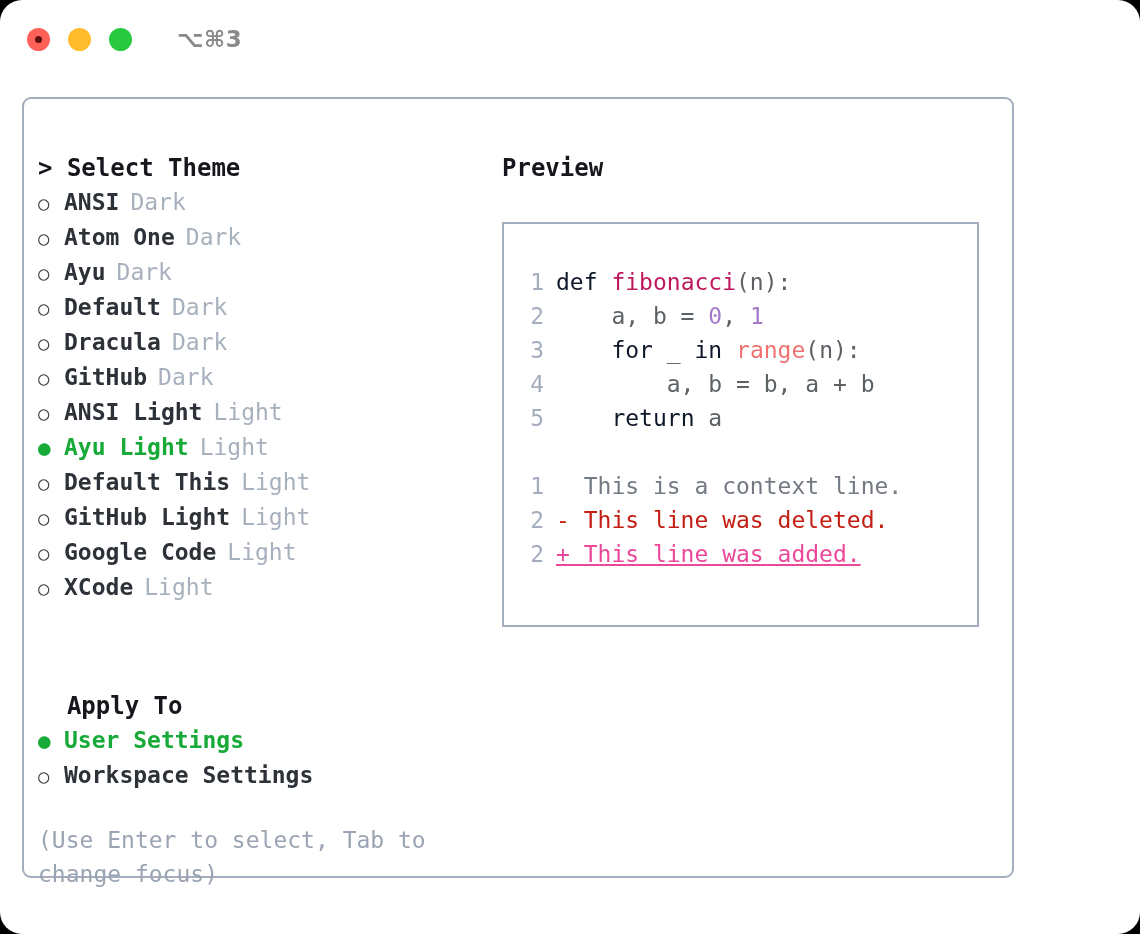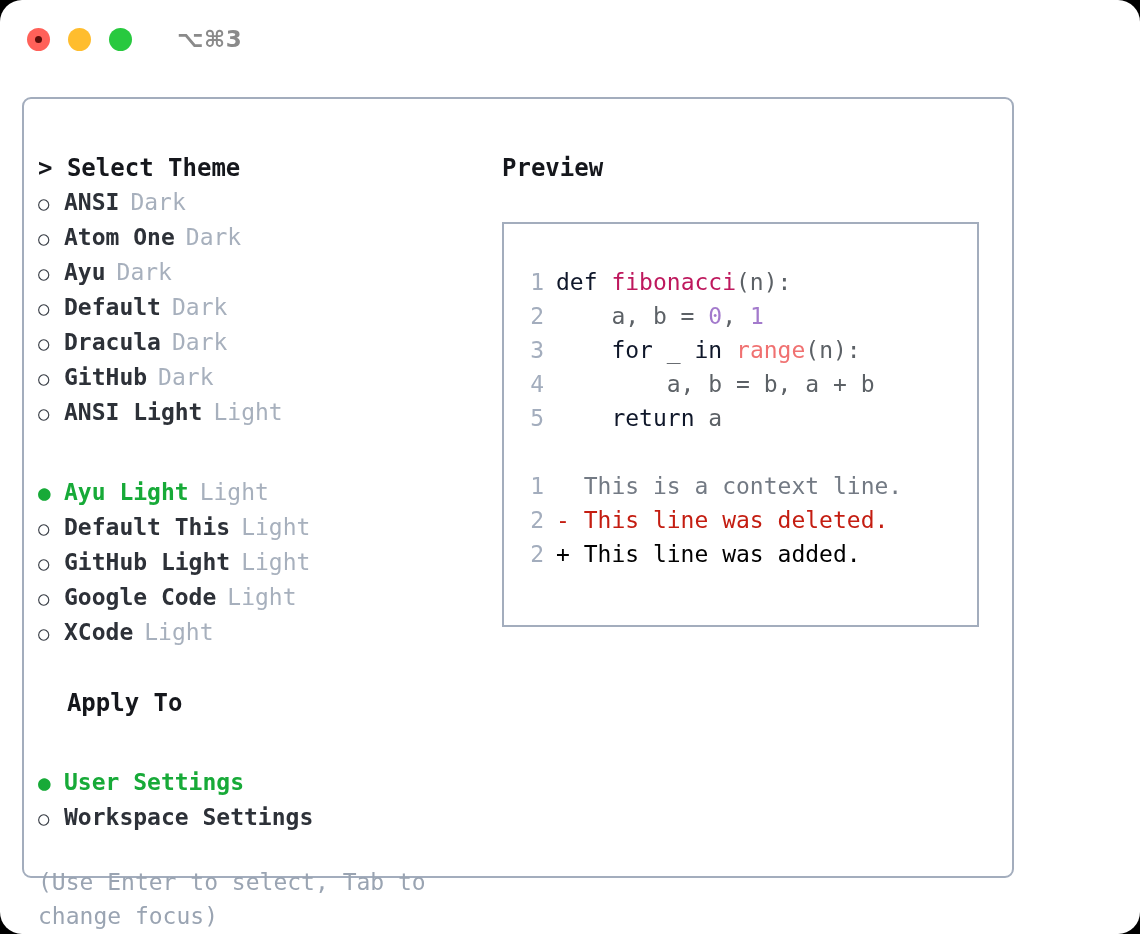--- a/index.html
+++ b/index.html
@@ -96,20 +96,21 @@
   }
   .section-title {
     font-size: 24px;
     font-weight: bold;
     color: #15171c;
     line-height: 34px;
     white-space: pre;
   }
   .section-title.unfocused {
     color: #15171c;
+    margin-top: 48px;
   }
   .opt-row {
     display: flex;
     align-items: baseline;
     line-height: 34px;
     font-size: 23px;
     white-space: pre;
   }
   .marker {
     width: 26px;
@@ -121,21 +122,20 @@
   .marker.on {
     color: #17aa38;
     font-size: 21px;
   }
   .opt-label {
     color: #2d3138;
     font-weight: bold;
   }
   .opt-row.selected .opt-label {
     color: #17aa38;
-    margin-top: 45px;
   }
   .opt-variant {
     color: #a7b0bd;
     margin-left: 11px;
   }
   .spacer-lg { height: 36px; }
   .spacer-md { height: 30px; }
   .hint {
     font-size: 23px;
     color: #9aa4b2;
@@ -180,21 +180,21 @@
   .code-text { color: #5c6166; }
   .blank-line { height: 34px; }
 
   .tok-kw   { color: #0f172a; text-align: right; }
   .tok-fn   { color: #be185d; }
   .tok-num  { color: #a37acc; }
   .tok-call { color: #f07171; text-align: center; }
   .tok-plain{ color: #5c6166; }
   .diff-ctx { color: #737a84; }
   .diff-del { color: #c41d11; }
-  .diff-add { color: #000000; }
+  .diff-add { color: #ec4899; text-decoration: underline; }
 </style>
 </head>
 <body>
 
 <div class="window">
 
   <div class="titlebar">
     <div class="dots">
       <span class="dot dot-red"></span>
       <span class="dot dot-yellow"></span>

